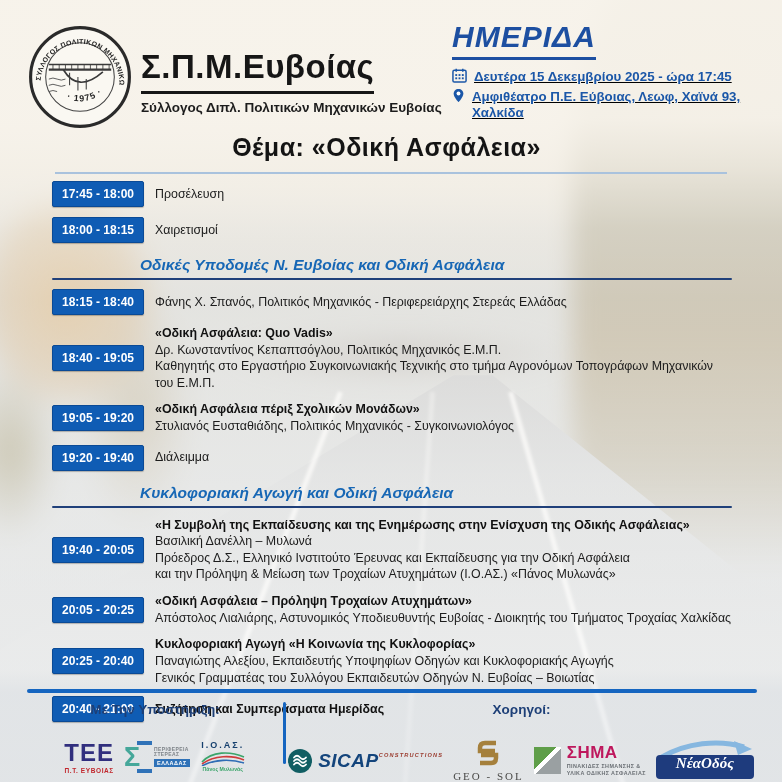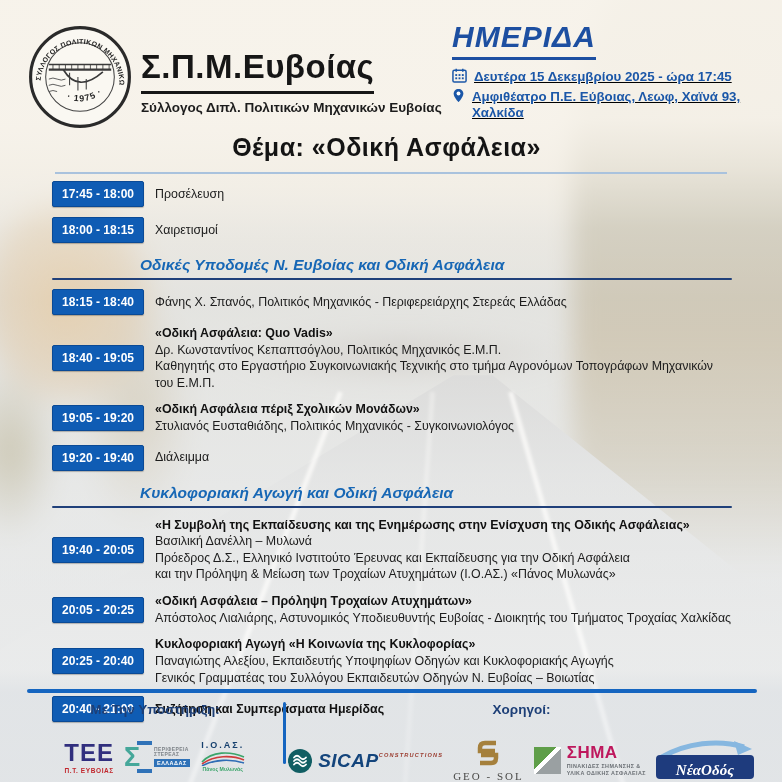--- a/index.html
+++ b/index.html
@@ -101,21 +101,21 @@
   
   .sima{display:flex;align-items:center;gap:6px;}
   .sima-icon{width:27px;height:27px;background:linear-gradient(135deg,#5f9e49 0%,#5f9e49 42%,#ffffff 42%,#ffffff 53%,#9aa0a2 53%,#9aa0a2 100%);}
   .sima-text{display:flex;flex-direction:column;line-height:1.05;}
   .sima-name{font-size:17px;font-weight:900;color:#be185d;letter-spacing:.5px;}
   .sima-sub{font-size:5.4px;font-weight:700;color:#6b7075;letter-spacing:.4px;margin-top:2px;}
   
   .neaodos{position:relative;width:100px;height:40px;}
   .neaodos-swoosh{position:absolute;left:2px;top:-2px;}
   .neaodos-rect{position:absolute;left:0;bottom:2px;width:98px;height:24px;background:#1e3b7d;border-radius:4px;
-    display:flex;align-items:flex-end;justify-content:center;}
+    display:flex;align-items:flex-start;justify-content:center;}
   .neaodos-name{font-family:"Liberation Serif","DejaVu Serif",serif;font-style:italic;font-weight:700;font-size:15px;color:#fff;}
 </style>
 </head>
 <body>
 
 <div class="poster">
 
   <div class="bg">
     <div class="sky"></div>
     <div class="trees-right"></div>

